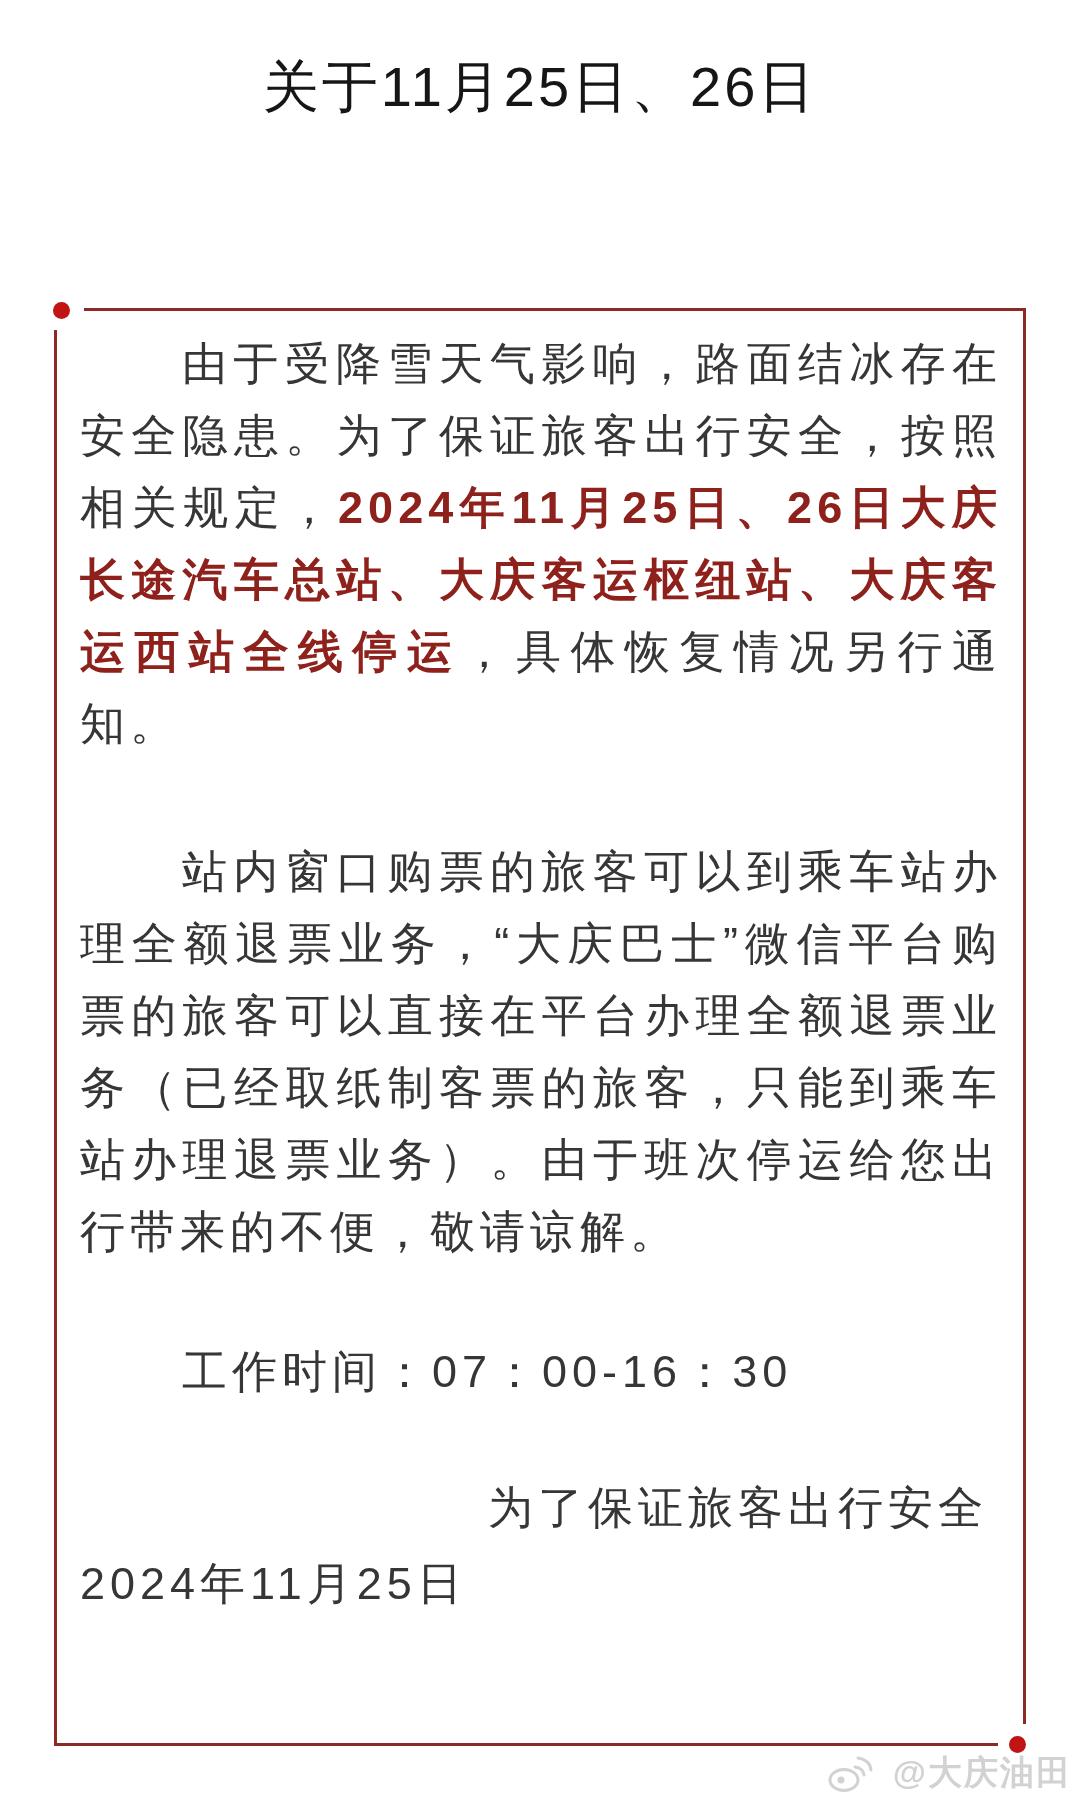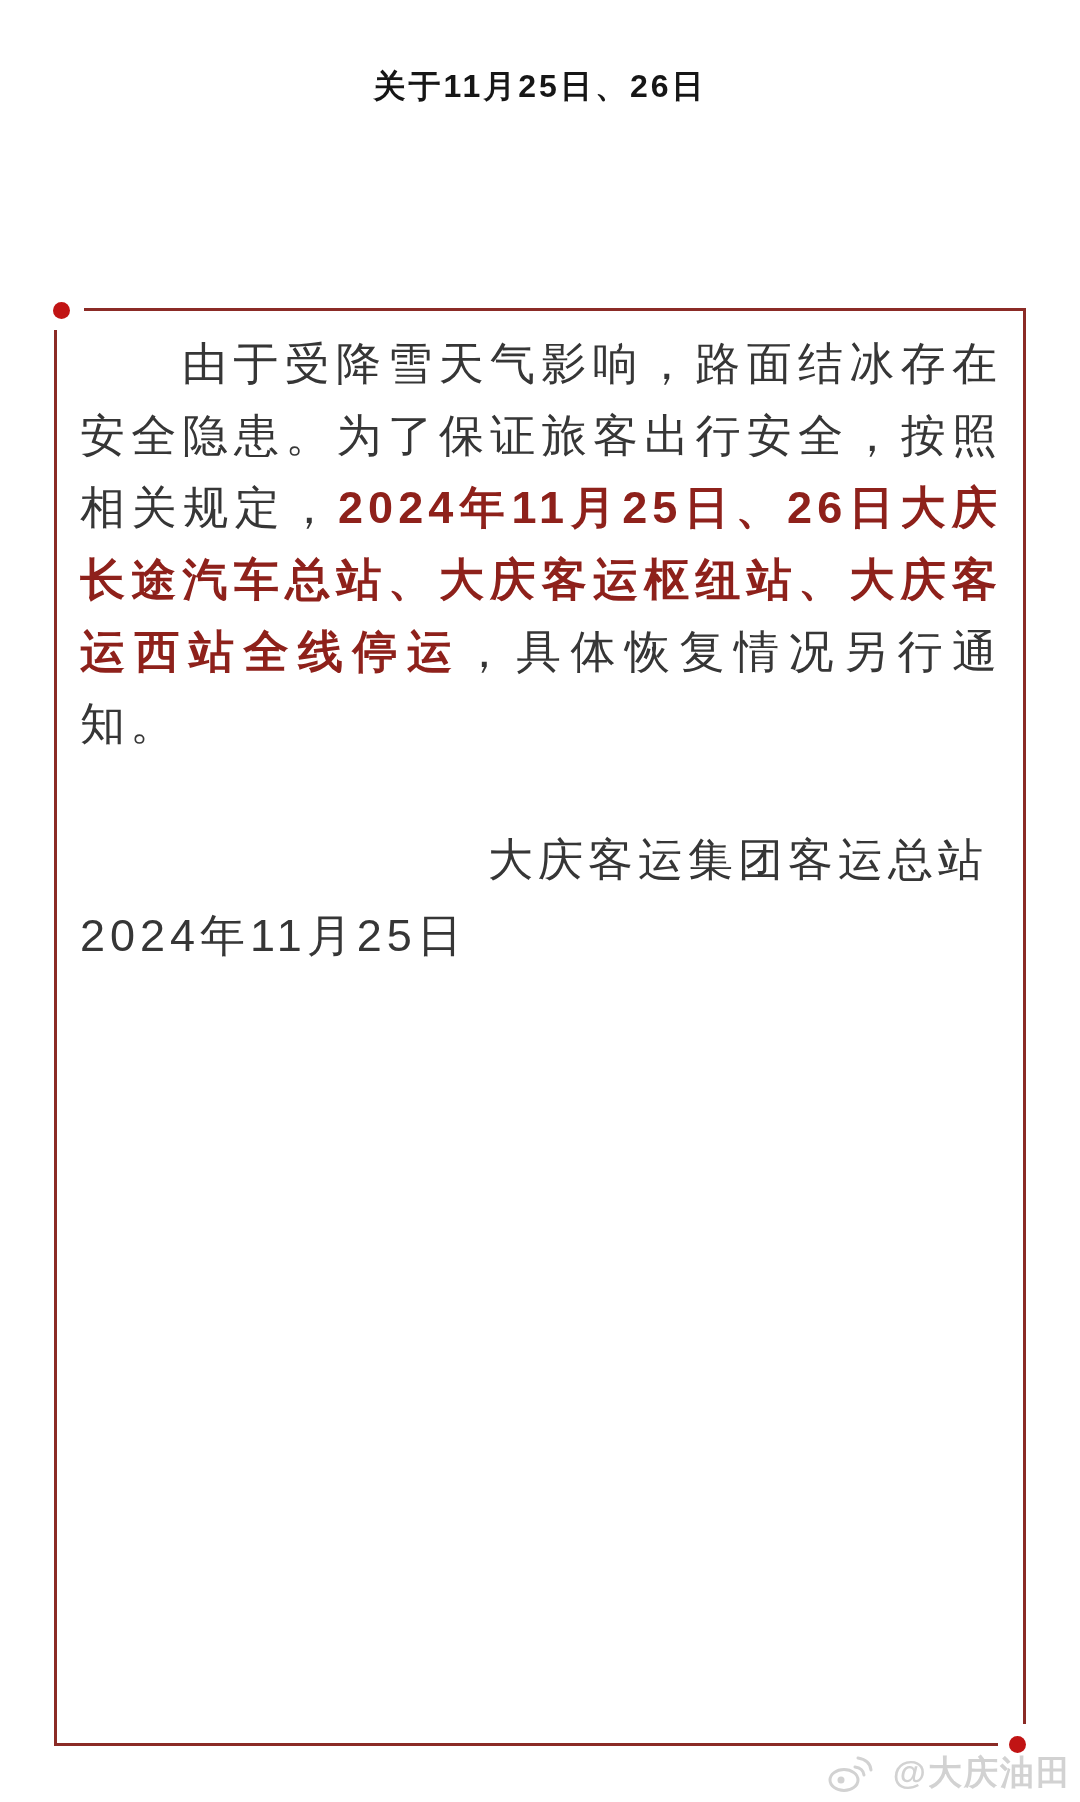--- a/index.html
+++ b/index.html
@@ -3,21 +3,21 @@
 <meta charset="utf-8">
 <style>
   html,body { margin:0; padding:0; }
   .page {
     position:relative; width:1080px; height:1802px;
     background:#ffffff; overflow:hidden;
     font-family:"Liberation Sans", sans-serif;
   }
   .title {
     position:absolute; top:50px; left:0; width:1080px;
-    text-align:center; font-size:32px; font-weight:700;
+    text-align:center; font-size:56px; font-weight:400;
     color:#161616; line-height:73px; letter-spacing:3px;
   }
   .frame-line { position:absolute; background:#8B2B26; }
   .frame-top    { left:84px;  top:308px;  width:942px; height:3px; }
   .frame-right  { left:1023px;top:308px;  width:3px;   height:1416px; }
   .frame-bottom { left:54px;  top:1743px; width:944px; height:3px; }
   .frame-left   { left:54px;  top:330px;  width:3px;   height:1416px; }
   .corner-dot {
     position:absolute; width:17px; height:17px;
     border-radius:50%; background:#C11414;
@@ -57,24 +57,26 @@
   <div class="frame-line frame-top"></div>
   <div class="frame-line frame-right"></div>
   <div class="frame-line frame-bottom"></div>
   <div class="frame-line frame-left"></div>
   <div class="corner-dot dot-tl"></div>
   <div class="corner-dot dot-br"></div>
 
   <div class="body">
     <p class="para-indent"><span>由于受降雪天气影响，路面结冰存在安全隐患。为了保证旅客出行安全，按照相关规定，</span><span class="highlight">2024年11月25日、26日大庆长途汽车总站、大庆客运枢纽站、大庆客运西站全线停运</span><span>，具体恢复情况另行通知。</span></p>
 
+    <p class="para-indent p2">站内窗口购票的旅客可以到乘车站办理全额退票业务，“大庆巴士”微信平台购票的旅客可以直接在平台办理全额退票业务（已经取纸制客票的旅客，只能到乘车站办理退票业务）。由于班次停运给您出行带来的不便，敬请谅解。</p>
 
 
+    <p class="hours-line">工作时间：07：00-16：30</p>
 
-    <p class="sig-org">大庆客运集团客运总站</p>
+    <p class="sig-org">为了保证旅客出行安全</p>
 
     <p class="sig-date">2024年11月25日</p>
   </div>
 
   <div class="watermark">
     <span>
       <svg width="46" height="40" viewBox="0 0 46 40">
         <ellipse cx="17" cy="27" rx="14" ry="10.5" fill="none" stroke="#D2D2D2" stroke-width="3"></ellipse>
         <circle cx="14" cy="27" r="3.5" fill="#D2D2D2"></circle>
         <path d="M28 14 Q36 15 37 22" fill="none" stroke="#D2D2D2" stroke-width="3" stroke-linecap="round"></path>

